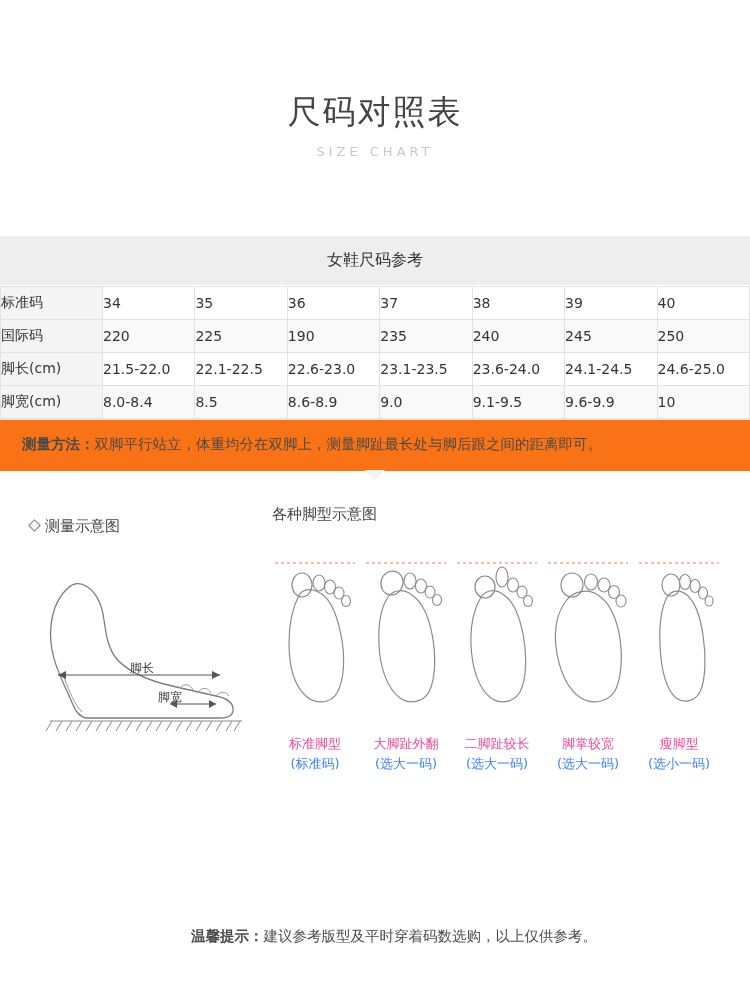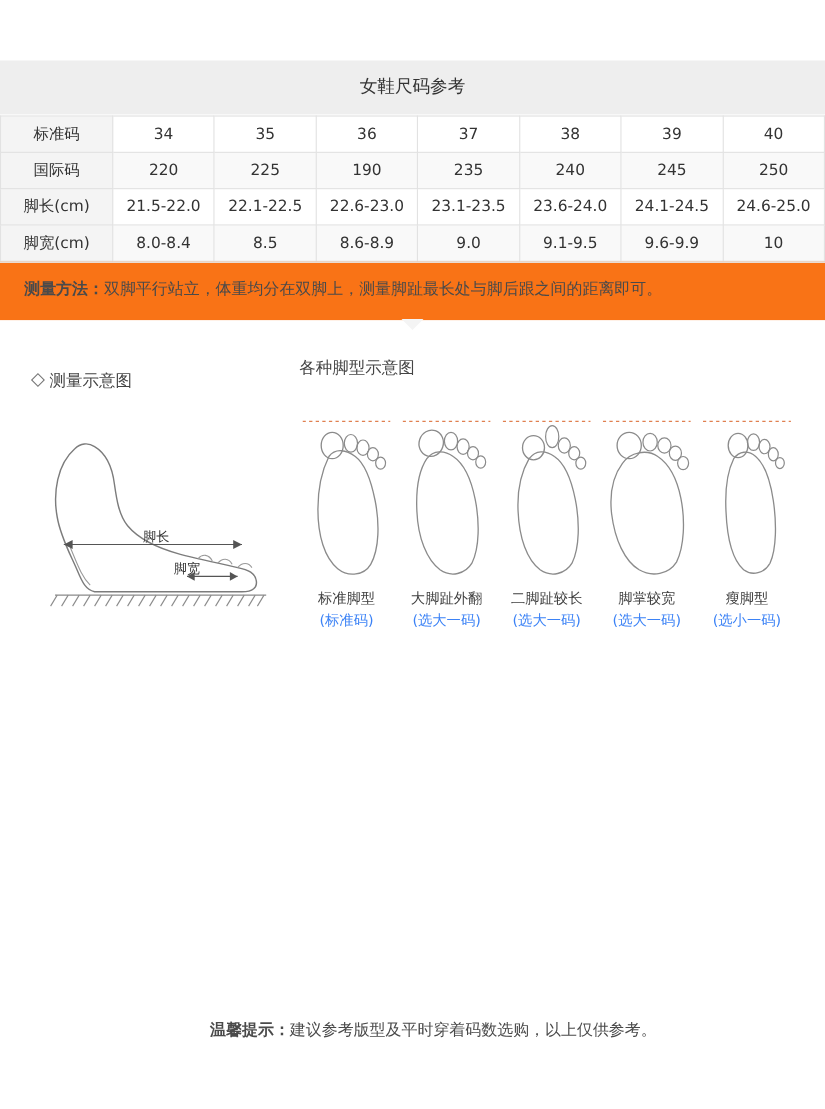--- a/index.html
+++ b/index.html
@@ -31,41 +31,40 @@
   }
   .title-en {
     margin-top: 12px;
     font-size: 13px;
     color: #c9c9c9;
     letter-spacing: 4px;
   }
 
   
   .table-wrap {
-    margin-top: 55px;
+    margin-top: 77px;
     width: 750px;
   }
   .table-head {
     background: #eeeeee;
     height: 50px;
     display: flex;
     align-items: center;
     justify-content: center;
     font-size: 16px;
     color: #333;
     border-bottom: 1px solid #ffffff;
   }
   table.size-table {
     width: 750px;
     border-collapse: collapse;
     table-layout: fixed;
   }
   table.size-table td {
     height: 33px;
-    text-align: center;
     font-size: 14px;
     color: #333;
     border: 1px solid #e2e2e2;
     padding: 0;
   }
   table.size-table tr td:first-child {
     width: 102px;
     background: #f4f4f4;
     font-size: 14px;
   }
@@ -140,23 +139,23 @@
     width: 86px;
     text-align: center;
   }
   .foot-svg-box {
     height: 165px;
     display: flex;
     align-items: flex-end;
     justify-content: center;
   }
   .foot-cap1 {
-    margin-top: 4px;
+    margin-top: 24px;
     font-size: 13px;
-    color: #404040;
+    color: #ec4899;
     white-space: nowrap;
   }
   .foot-cap2 {
     margin-top: 2px;
     font-size: 13px;
     color: #3b82f6;
     white-space: nowrap;
   }
 
   
@@ -171,20 +170,24 @@
   }
   .footer-tip b { font-weight: 600; }
 
   svg { display: block; }
 </style>
 </head>
 <body>
 
 <div class="page">
 
+  <div class="header">
+    <div class="title-cn">尺码对照表</div>
+    <div class="title-en">SIZE CHART</div>
+  </div>
 
   <div class="table-wrap">
     <div class="table-head">女鞋尺码参考</div>
     <table class="size-table">
       <tbody>
         <tr>
           <td>标准码</td>
           <td class="cell">34</td>
           <td class="cell">35</td>
           <td class="cell">36</td>

